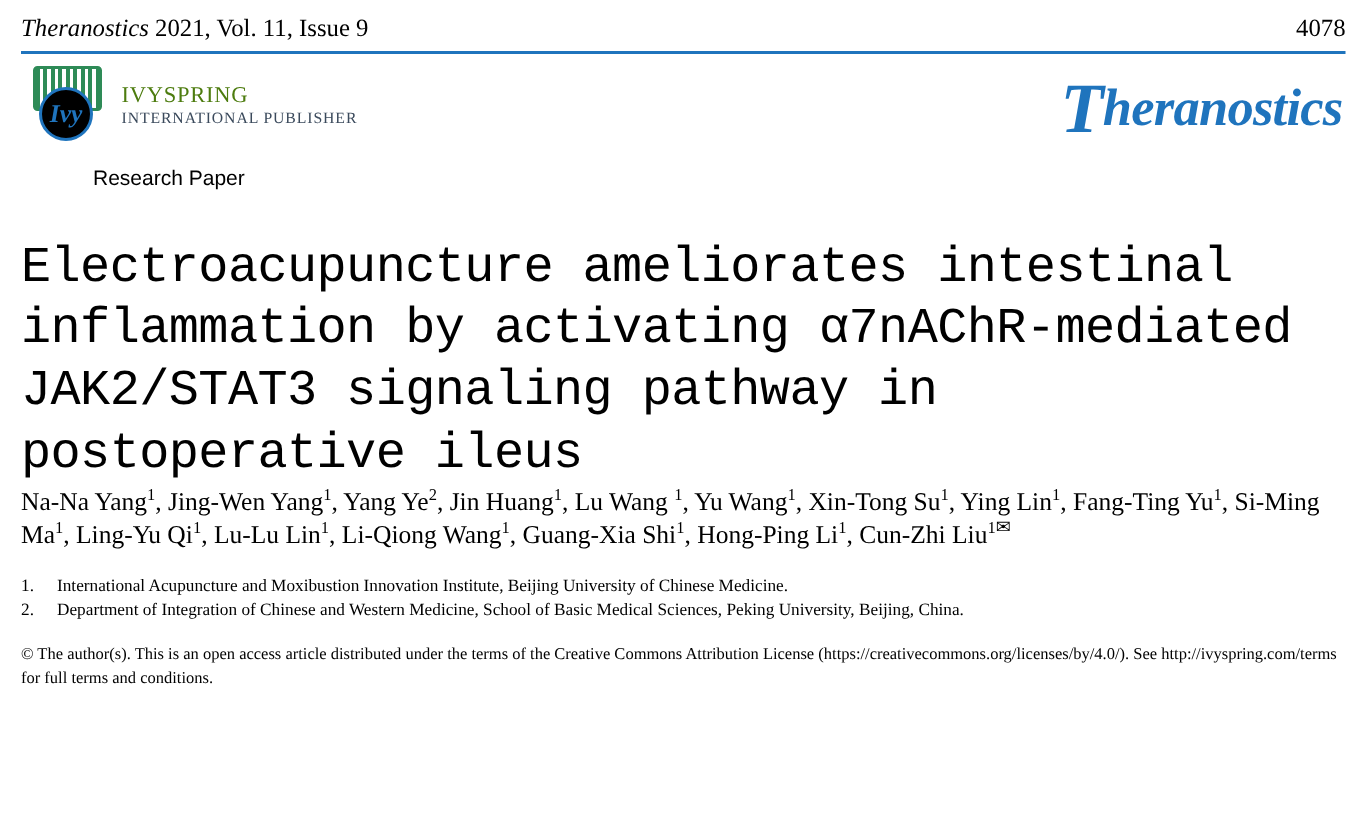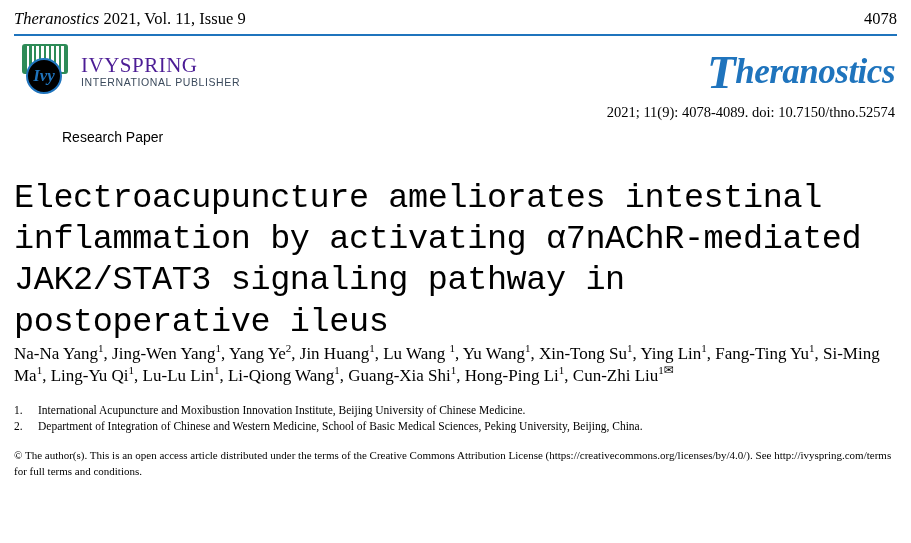--- a/index.html
+++ b/index.html
@@ -61,26 +61,26 @@
     width: 58px;
     height: 50px;
     position: relative;
   }
   .ivy-text {
     line-height: 1.05;
     padding-top: 4px;
   }
   .ivy-title {
     font-family: "Liberation Serif", serif;
-    font-size: 21px;
+    font-size: 15px;
     letter-spacing: 0.5px;
-    color: #4c1d95;
+    color: #4d7c0f;
   }
   .ivy-sub {
-    font-family: Liberation Sans, sans-serif;
+    font-family: Liberation Serif, serif;
     font-size: 10.5px;
     letter-spacing: 0.6px;
     color: #3b4a5c;
     margin-top: 1px;
   }
   .theranostics-logo {
     font-family: "Liberation Serif", serif;
     font-style: italic;
     font-weight: bold;
     font-size: 35px;
@@ -219,21 +219,20 @@
           </div>
       </div>
       <div class="ivy-text">
         <div class="ivy-title">IVYSPRING</div>
         <div class="ivy-sub">INTERNATIONAL PUBLISHER</div>
       </div>
     </div>
     <div class="theranostics-logo"><span class="bigt">T</span><span>heranostics</span></div>
   </div>
 
-  <div class="citation">2021; 11(9): 4078-4089. doi: 10.7150/thno.52574</div>
 
   <div class="paper-type">Research Paper</div>
 
   <h1 class="title">Electroacupuncture ameliorates intestinal inflammation by activating α7nAChR-mediated JAK2/STAT3 signaling pathway in postoperative ileus</h1>
 
   <div class="authors">
     Na-Na Yang<sup>1</sup>, Jing-Wen Yang<sup>1</sup>, Yang Ye<sup>2</sup>, Jin Huang<sup>1</sup>, Lu Wang <sup>1</sup>, Yu Wang<sup>1</sup>, Xin-Tong Su<sup>1</sup>, Ying Lin<sup>1</sup>, Fang-Ting Yu<sup>1</sup>, Si-Ming Ma<sup>1</sup>, Ling-Yu Qi<sup>1</sup>, Lu-Lu Lin<sup>1</sup>, Li-Qiong Wang<sup>1</sup>, Guang-Xia Shi<sup>1</sup>, Hong-Ping Li<sup>1</sup>, Cun-Zhi Liu<sup>1</sup><span class="envelope">✉</span>
   </div>
 
   <div class="affils">

